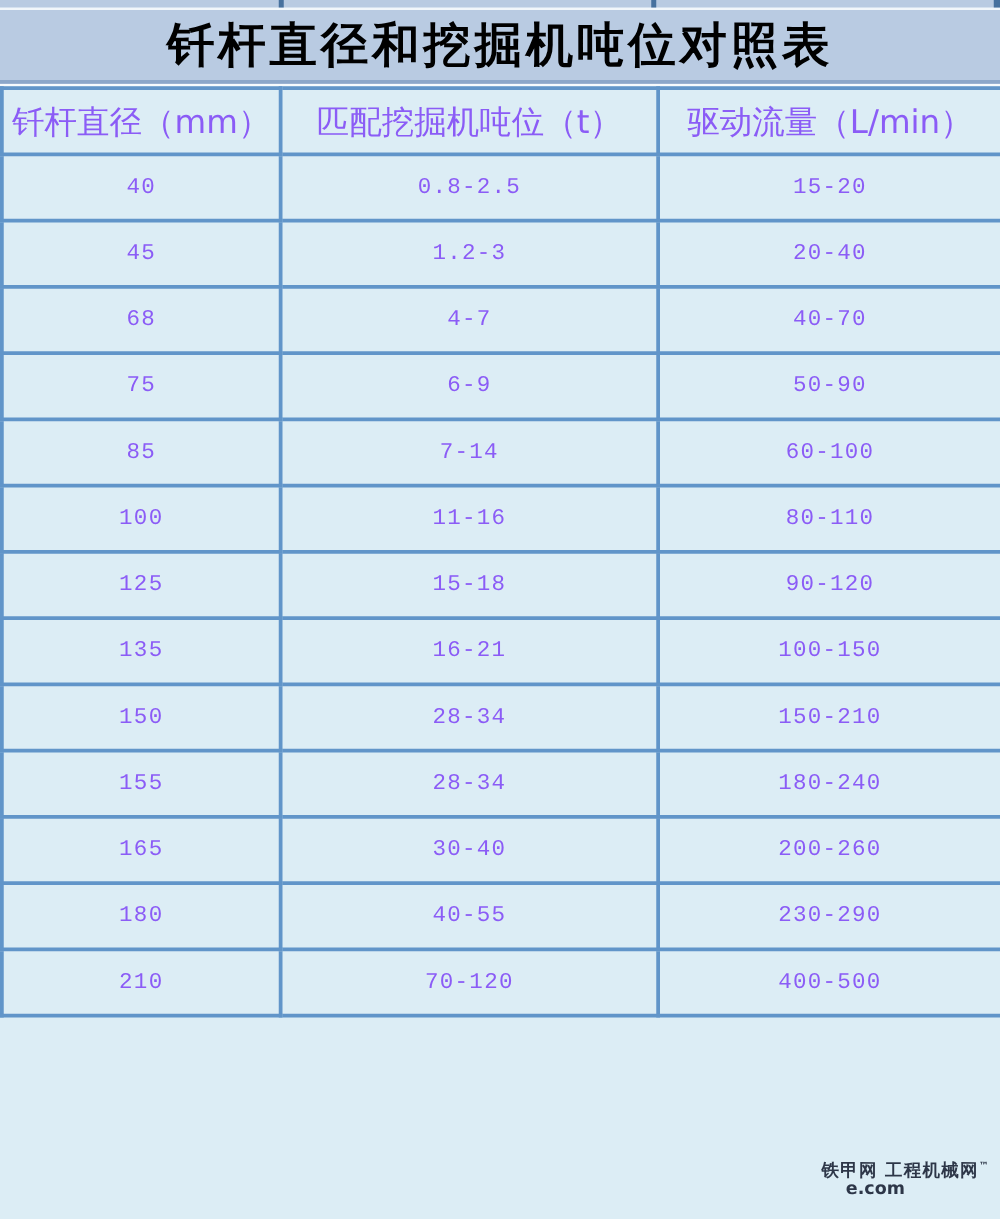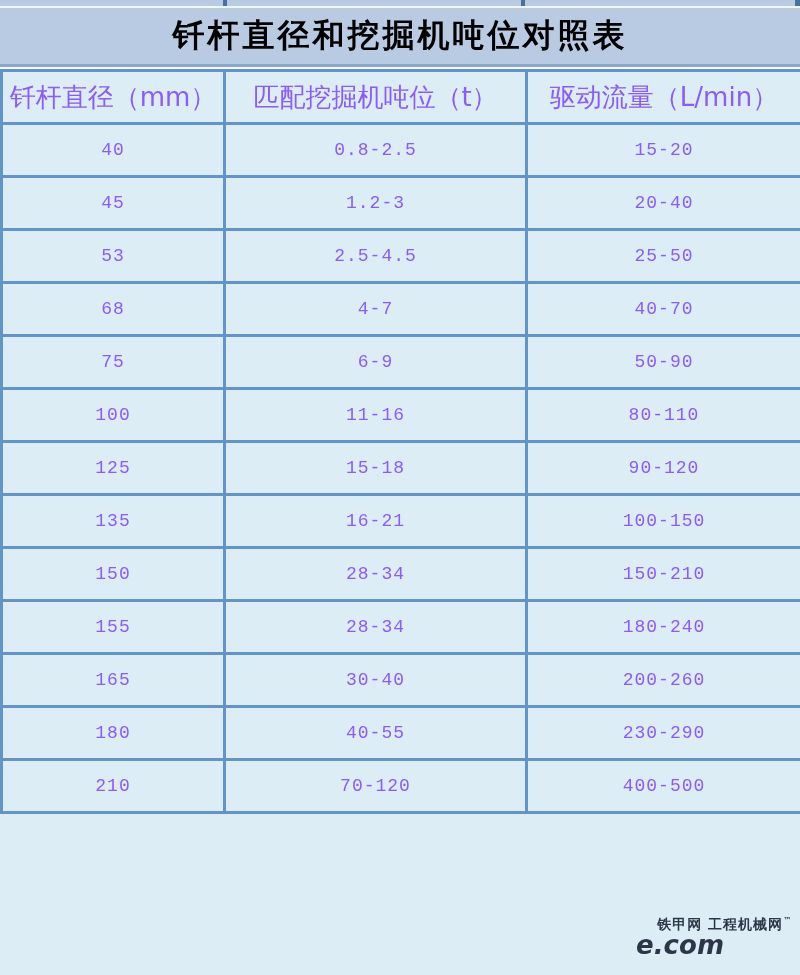--- a/index.html
+++ b/index.html
@@ -37,21 +37,21 @@
     height: 56px;
     background: #b9cbe2;
     border-bottom: 3px solid #8ca7c9;
     box-shadow: 0 2px 0 #f7fbfd;
     display: flex;
     align-items: center;
     justify-content: center;
   }
   .title-band h1 {
     margin: 0;
-    font-size: 32px;
+    font-size: 38px;
     font-weight: 900;
     letter-spacing: 3px;
     color: #000;
   }
   
   table.rod-table {
     width: 800px;
     border-collapse: collapse;
     table-layout: fixed;
     margin-top: 2px;
@@ -94,25 +94,24 @@
     font-family: "DejaVu Sans", sans-serif;
   }
   .watermark .wm-line1 {
     font-size: 14px;
     font-weight: bold;
     letter-spacing: 1px;
     white-space: nowrap;
   }
   .watermark .wm-line1 sup { font-size: 8px; }
   .watermark .wm-line2 {
-    font-size: 26px;
+    font-size: 14px;
     font-weight: bold;
     padding-right: 68px;
     white-space: nowrap;
-    font-style: italic;
   }
 </style>
 </head>
 <body>
 
 <div class="sheet">
 
   <div class="top-strip">
     <span class="strip-mark m1"></span>
     <span class="strip-mark m2"></span>
@@ -141,33 +140,33 @@
         <td>40</td>
         <td>0.8-2.5</td>
         <td>15-20</td>
       </tr>
       <tr>
         <td>45</td>
         <td>1.2-3</td>
         <td>20-40</td>
       </tr>
       <tr>
-        <td>53</td>
-        <td>2.5-4.5</td>
-        <td>25-50</td>
-      </tr>
-      <tr>
         <td>68</td>
         <td>4-7</td>
         <td>40-70</td>
       </tr>
       <tr>
         <td>75</td>
         <td>6-9</td>
         <td>50-90</td>
+      </tr>
+      <tr>
+        <td>85</td>
+        <td>7-14</td>
+        <td>60-100</td>
       </tr>
       <tr>
         <td>100</td>
         <td>11-16</td>
         <td>80-110</td>
       </tr>
       <tr>
         <td>125</td>
         <td>15-18</td>
         <td>90-120</td>

